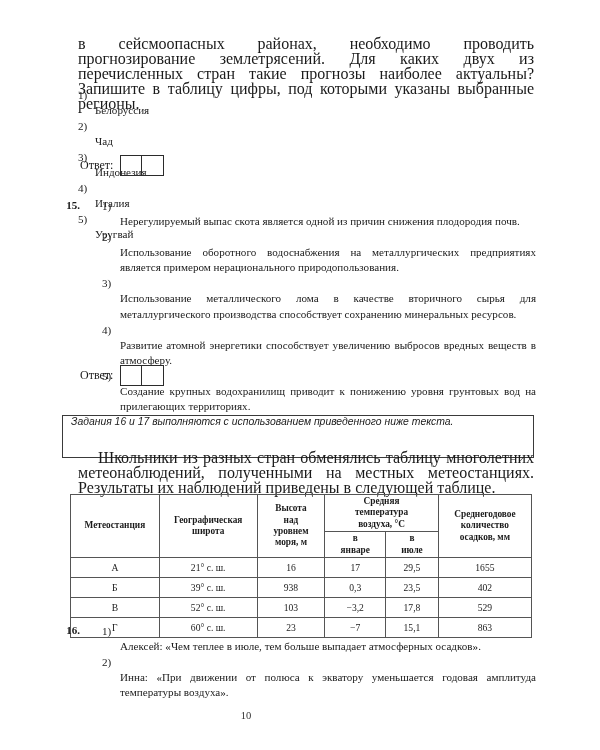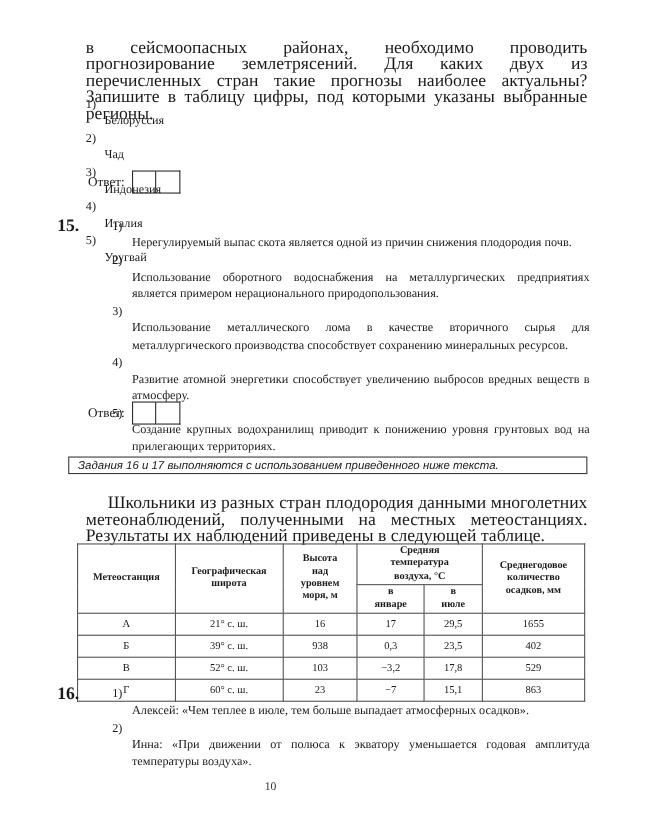--- a/index.html
+++ b/index.html
@@ -98,22 +98,23 @@
 
   
   .qblock {
     position: absolute;
     display: flex;
   }
   .qnum {
     flex: 0 0 auto;
     width: 28px;
     font-weight: bold;
-    font-size: 16px;
+    font-size: 11px;
     line-height: 15.1px;
+    text-align: right;
   }
   .qbody {
     flex: 1 1 auto;
   }
 
   #q15 {
     left: 52px;
     top: 198px;
     width: 484px;
   }
@@ -126,25 +127,25 @@
     left: 80px;
     top: 365px;
   }
 
   
   .instr-box {
     position: absolute;
     left: 62px;
     top: 415px;
     width: 472px;
-    height: 16px;
+    height: 43px;
     border: 1px solid #3a3a3a;
     box-sizing: border-box;
     display: flex;
-    align-items: center;
+    align-items: flex-start;
   }
   .instr-text {
     font-family: "Liberation Sans", "DejaVu Sans", sans-serif;
     font-style: italic;
     font-size: 10.4px;
     padding-left: 8px;
     color: #1a1a1a;
   }
 
   
@@ -288,21 +289,21 @@
     <span class="answer-boxes">
       <span class="answer-cell"></span>
       <span class="answer-cell"></span>
     </span>
   </div>
 
   <div class="instr-box">
     <span class="instr-text">Задания 16 и 17 выполняются с использованием приведенного ниже текста.</span>
   </div>
 
-  <div class="para intro">Школьники из разных стран плодородия данными многолетних метеонаблюдений, полученными на местных метеостанциях. Результаты их наблюдений приведены в следующей таблице.</div>
+  <div class="para intro">Школьники из разных стран обменялись таблицу многолетних метеонаблюдений, полученными на местных метеостанциях. Результаты их наблюдений приведены в следующей таблице.</div>
 
   <div class="table-wrap">
     <table class="meteo">
       <thead>
         <tr>
           <th class="col-station th-tall" rowspan="2">Метеостанция</th>
           <th class="col-lat th-tall" rowspan="2">Географическая широта</th>
           <th class="col-alt th-tall" rowspan="2">Высота над уровнем моря, м</th>
           <th colspan="2">Средняя температура воздуха, °С</th>
           <th class="col-prec th-tall" rowspan="2">Среднегодовое количество осадков, мм</th>

